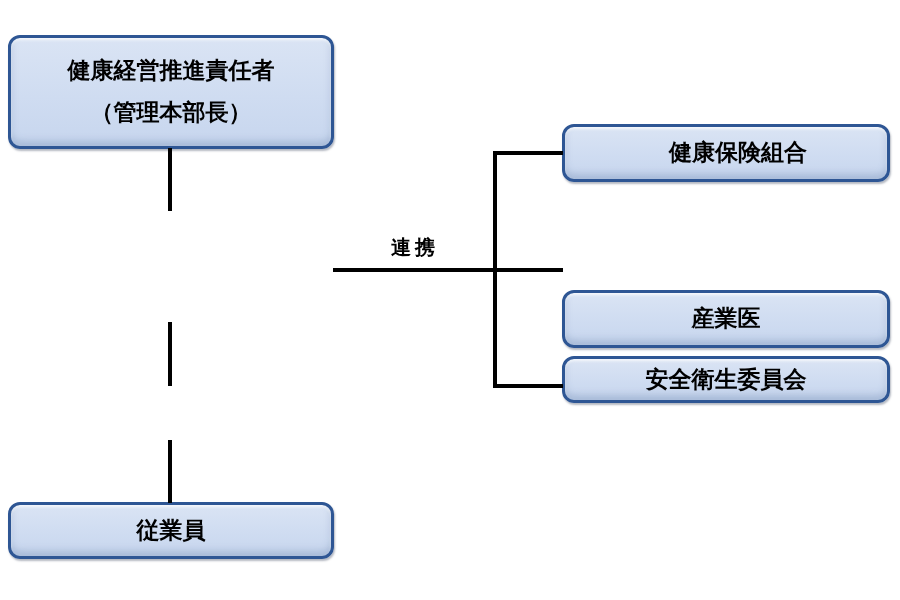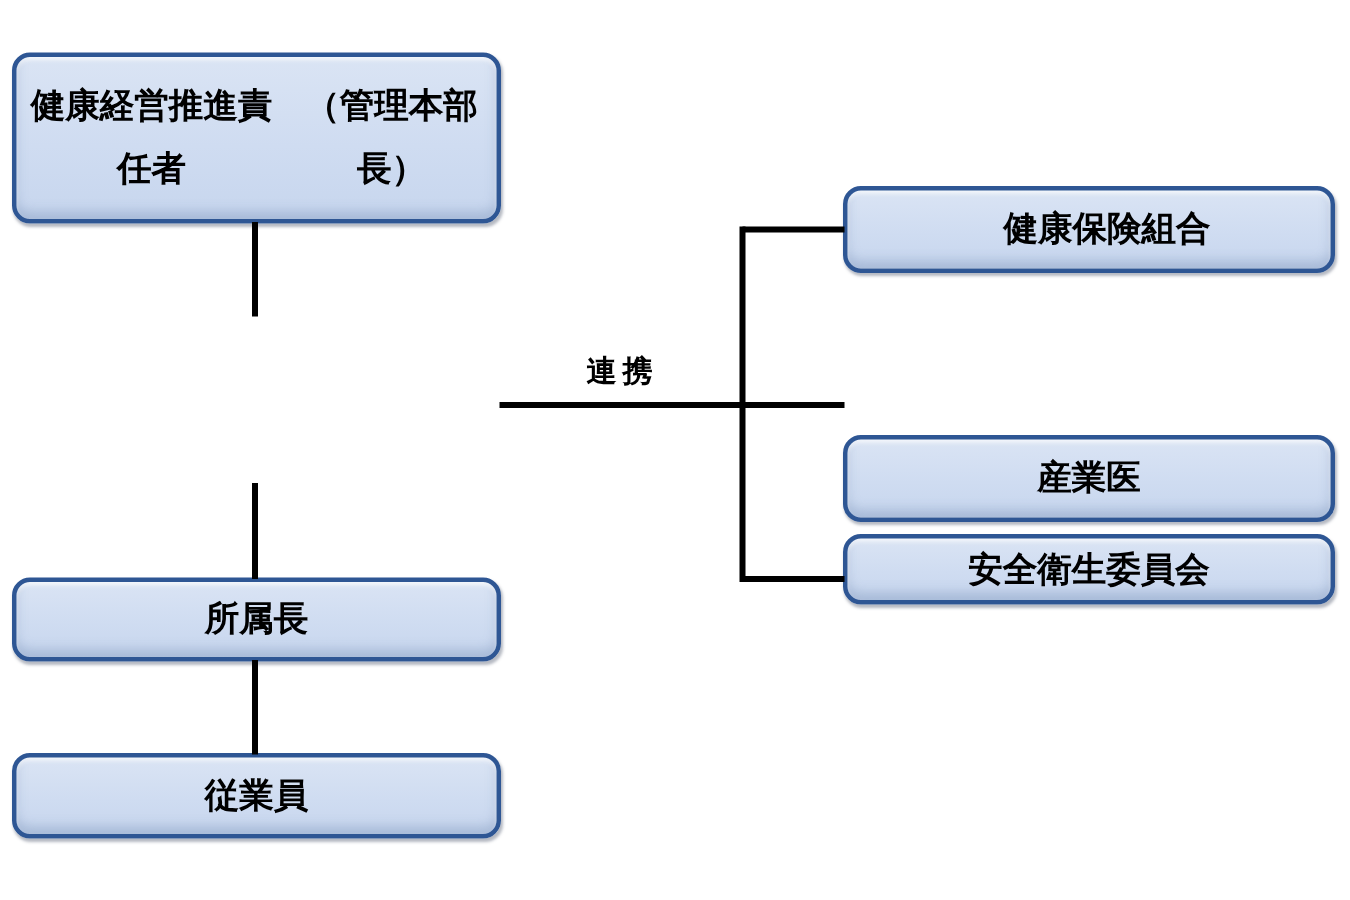--- a/index.html
+++ b/index.html
@@ -16,21 +16,21 @@
     width: 900px; height: 600px; overflow: hidden;
   }
   .canvas {
     position: relative;
     width: 900px; height: 600px;
     background: #ffffff;
   }
   .node {
     position: absolute;
     display: flex;
-    flex-direction: row;
+    flex-direction: column;
     align-items: center;
     justify-content: center;
     text-align: center;
     background: linear-gradient(180deg, var(--fill-top) 0%, #cfdcf1 55%, var(--fill-bottom) 100%);
     border: 3px solid var(--border);
     border-radius: 12px;
     box-shadow: 1px 2px 2px rgba(90, 100, 120, 0.45),
                 inset 0 -5px 7px rgba(110, 135, 175, 0.35),
                 inset 0 2px 3px rgba(255, 255, 255, 0.8);
     color: var(--text);
@@ -56,23 +56,20 @@
 <body>
 
 <div class="canvas">
 
   <div class="node" style="left:8px; top:35px; width:326px; height:114px;">
     <span>健康経営推進責任者</span>
     <span>（管理本部長）</span>
   </div>
 
 
-  <div class="node" style="left:8px; top:385px; width:326px; height:56px;">
-    <span>所属長</span>
-  </div>
 
   <div class="node" style="left:8px; top:502px; width:326px; height:57px;">
     <span>従業員</span>
   </div>
 
   <div class="node" style="left:562px; top:124px; width:328px; height:58px;padding-left:24px;">
     <span>健康保険組合</span>
   </div>
 
   <div class="node" style="left:562px; top:242px; width:328px; height:58px;margin-top:48px;">

